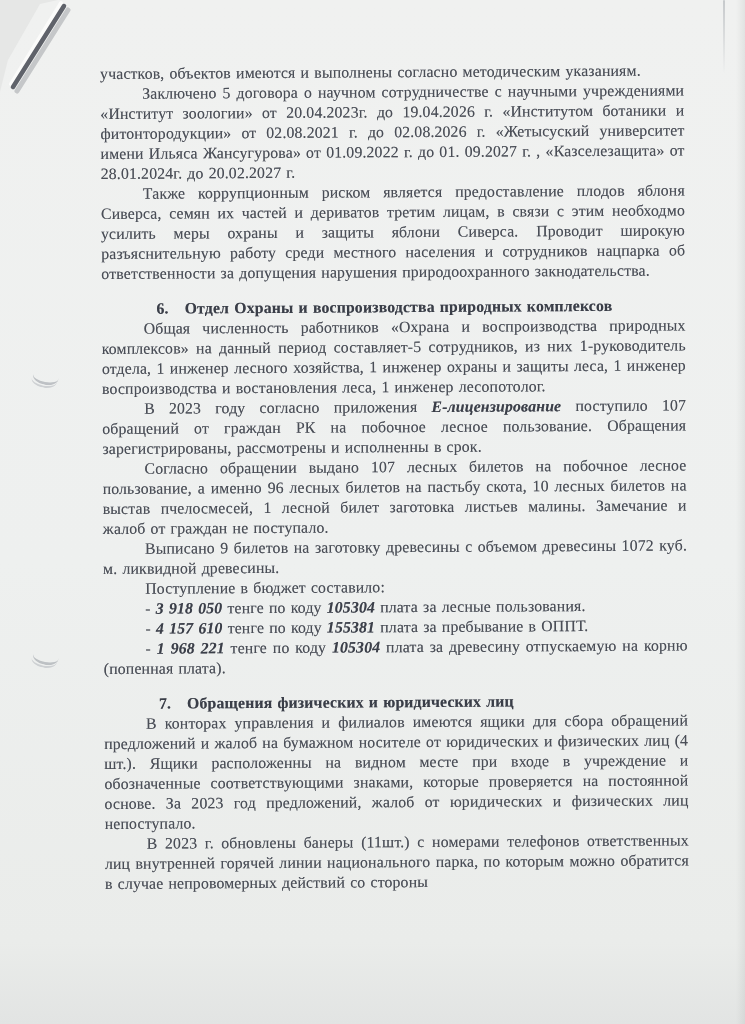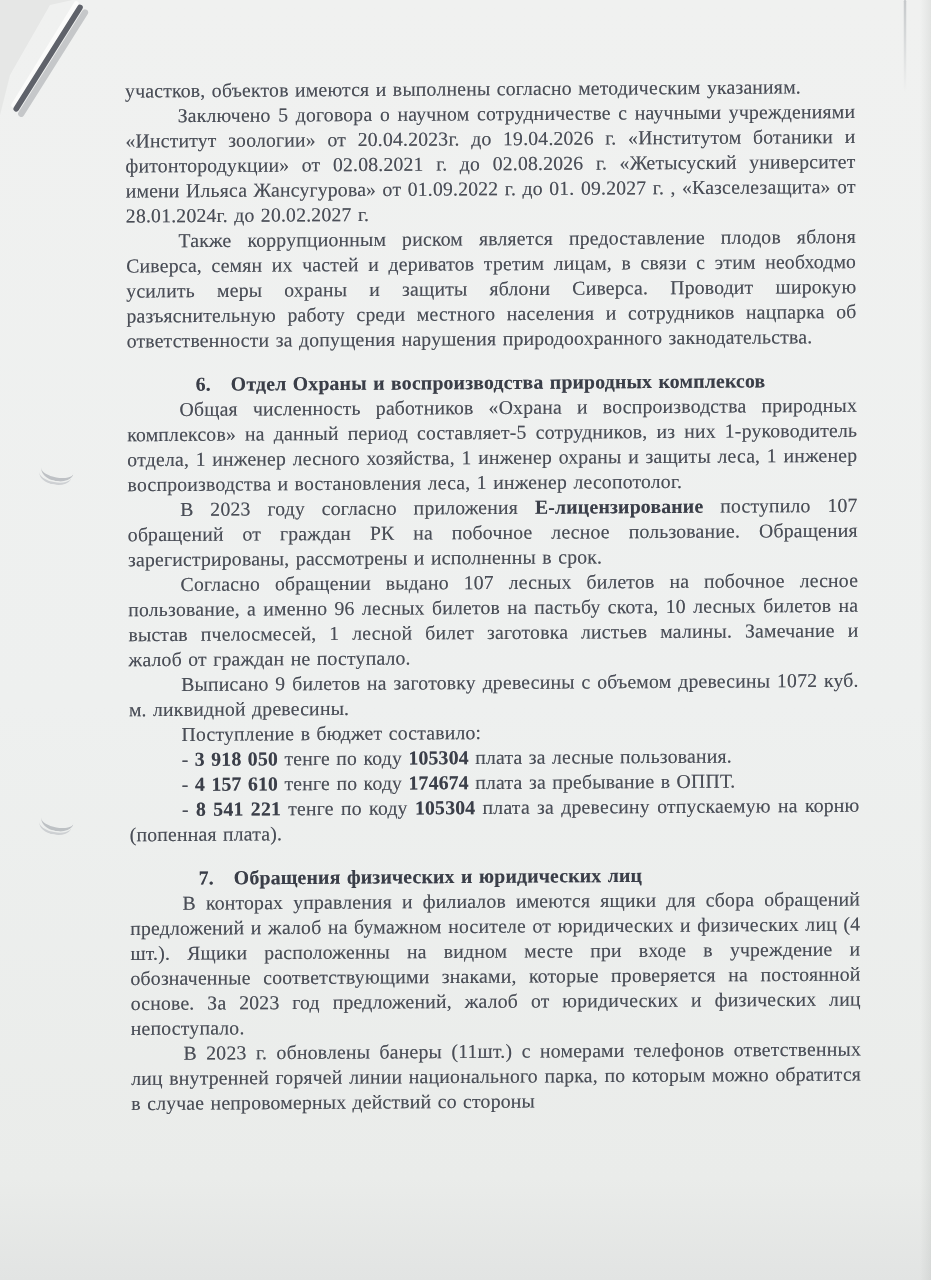--- a/index.html
+++ b/index.html
@@ -51,21 +51,21 @@
     word-spacing:1px;
     transform:rotate(-0.35deg);
     transform-origin:0 0;
     text-shadow:0 0 .5px rgba(74,78,87,.55);
   }
   .p{margin:0;text-indent:42px;}
   .p.no-indent{text-indent:0;}
   .gap{margin-top:15px;}
   .h{font-weight:bold;color:#3a3e48;text-indent:55px;text-align:left;}
   .h .ht{margin-left:16px;}
-  b{color:#3b3f49;}
+  b{color:#3b3f49;font-style:italic;}
 </style>
 </head>
 <body>
 
 <div class="page">
 
   <svg class="fold" width="100" height="110" viewBox="0 0 100 110">
     <polygon points="0,0 58,0 40,4 8,60 0,92" fill="#e6e7e6"></polygon>
     <line x1="61" y1="3" x2="11" y2="84" stroke="#fbfbfa" stroke-width="4" stroke-linecap="round"></line>
     <line x1="64" y1="6" x2="13" y2="87" stroke="#5f626a" stroke-width="4.5" stroke-linecap="round"></line>
@@ -83,22 +83,22 @@
 
     <p class="p h gap"><span>6.</span><span class="ht">Отдел Охраны и воспроизводства природных комплексов</span></p>
 
     <p class="p">Общая численность работников «Охрана и воспроизводства природных комплексов» на данный период составляет-5 сотрудников, из них 1-руководитель отдела, 1 инженер лесного хозяйства, 1 инженер охраны и защиты леса, 1 инженер воспроизводства и востановления леса, 1 инженер лесопотолог.</p>
     <p class="p"><span>В 2023 году согласно приложения </span><b>Е-лицензирование</b><span> поступило 107 обращений от граждан РК на побочное лесное пользование. Обращения зарегистрированы, рассмотрены и исполненны в срок.</span></p>
     <p class="p">Согласно обращении выдано 107 лесных билетов на побочное лесное пользование, а именно 96 лесных билетов на пастьбу скота, 10 лесных билетов на выстав пчелосмесей, 1 лесной билет заготовка листьев малины. Замечание и жалоб от граждан не поступало.</p>
     <p class="p">Выписано 9 билетов на заготовку древесины с объемом древесины 1072 куб. м. ликвидной древесины.</p>
     <p class="p">Поступление в бюджет составило:</p>
 
     <p class="p"><span>- </span><b>3 918 050</b><span> тенге по коду </span><b>105304</b><span> плата за лесные пользования.</span></p>
-    <p class="p"><span>- </span><b>4 157 610</b><span> тенге по коду </span><b>174674</b><span> плата за пребывание в ОППТ.</span></p>
-    <p class="p"><span>- </span><b>8 541 221</b><span> тенге по коду </span><b>105304</b><span> плата за древесину отпускаемую на корню (попенная плата).</span></p>
+    <p class="p"><span>- </span><b>4 157 610</b><span> тенге по коду </span><b>155381</b><span> плата за пребывание в ОППТ.</span></p>
+    <p class="p"><span>- </span><b>1 968 221</b><span> тенге по коду </span><b>105304</b><span> плата за древесину отпускаемую на корню (попенная плата).</span></p>
 
     <p class="p h gap"><span>7.</span><span class="ht">Обращения физических и юридических лиц</span></p>
 
     <p class="p">В конторах управления и филиалов имеются ящики для сбора обращений предложений и жалоб на бумажном носителе от юридических и физических лиц (4 шт.). Ящики расположенны на видном месте при входе в учреждение и обозначенные соответствующими знаками, которые проверяется на постоянной основе. За 2023 год предложений, жалоб от юридических и физических лиц непоступало.</p>
     <p class="p">В 2023 г. обновлены банеры (11шт.) с номерами телефонов ответственных лиц внутренней горячей линии национального парка, по которым можно обратится в случае непровомерных действий со стороны</p>
   </div>
 
 </div>
 
 </body></html>

